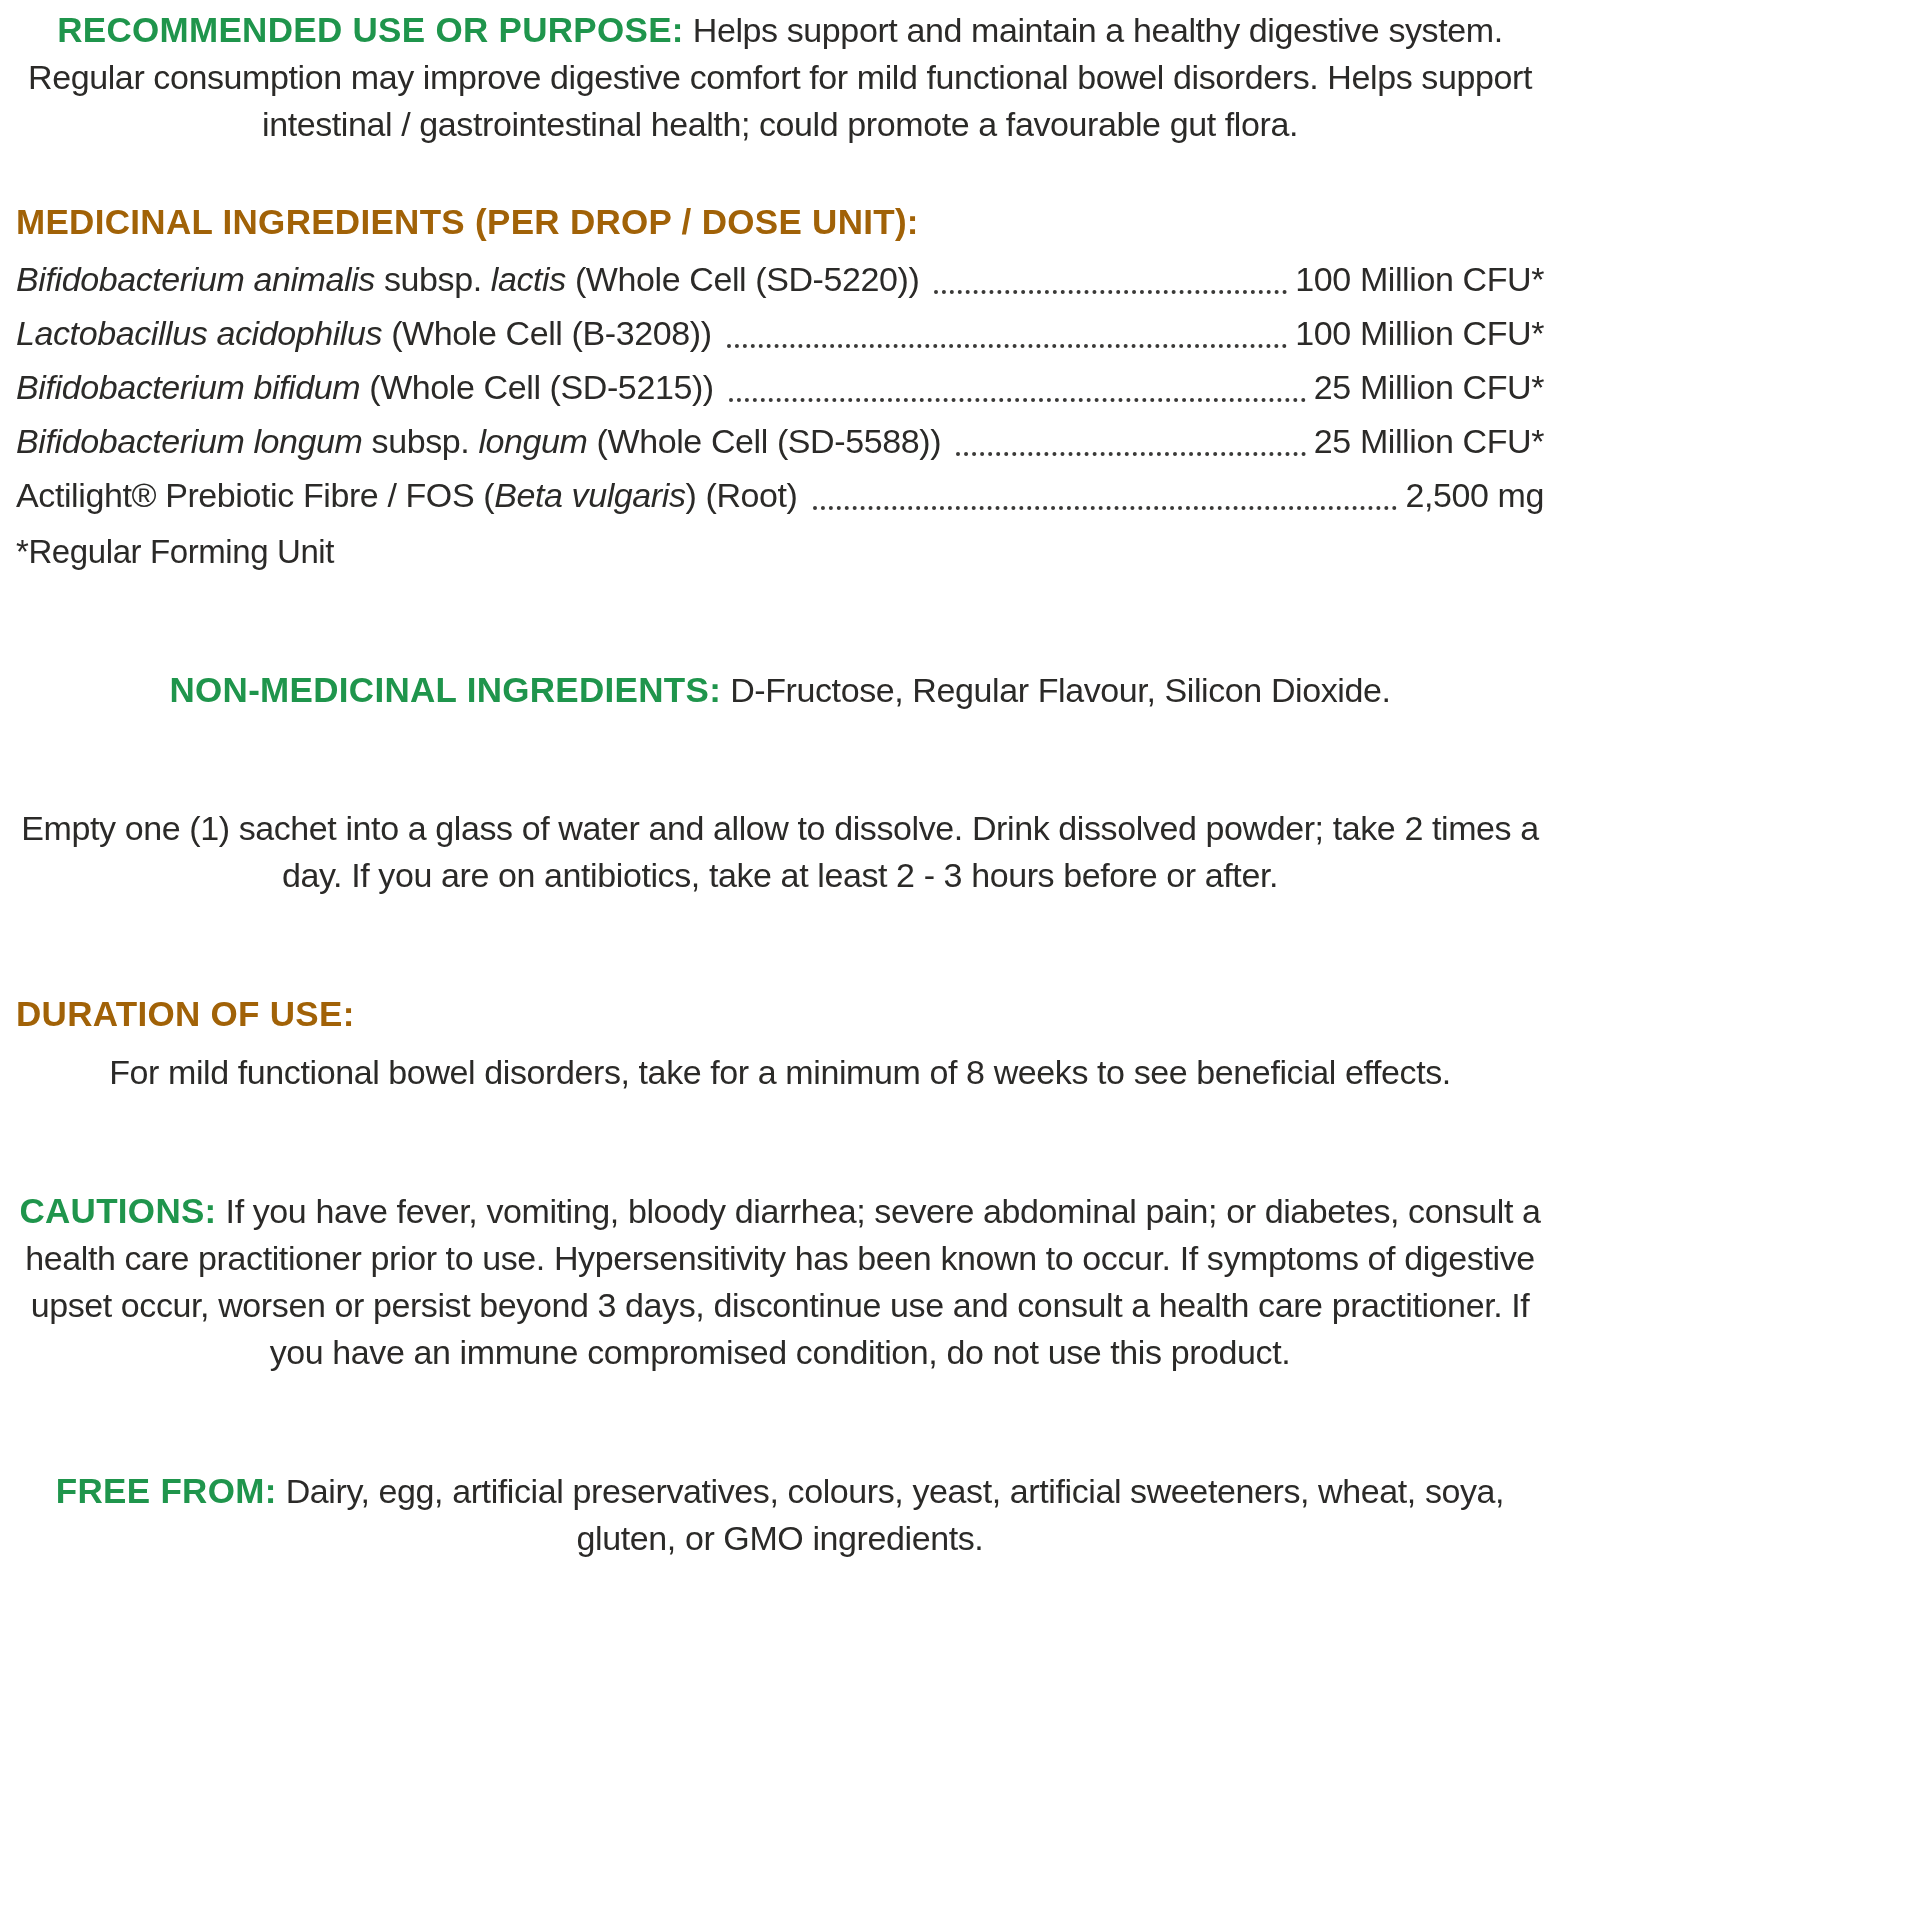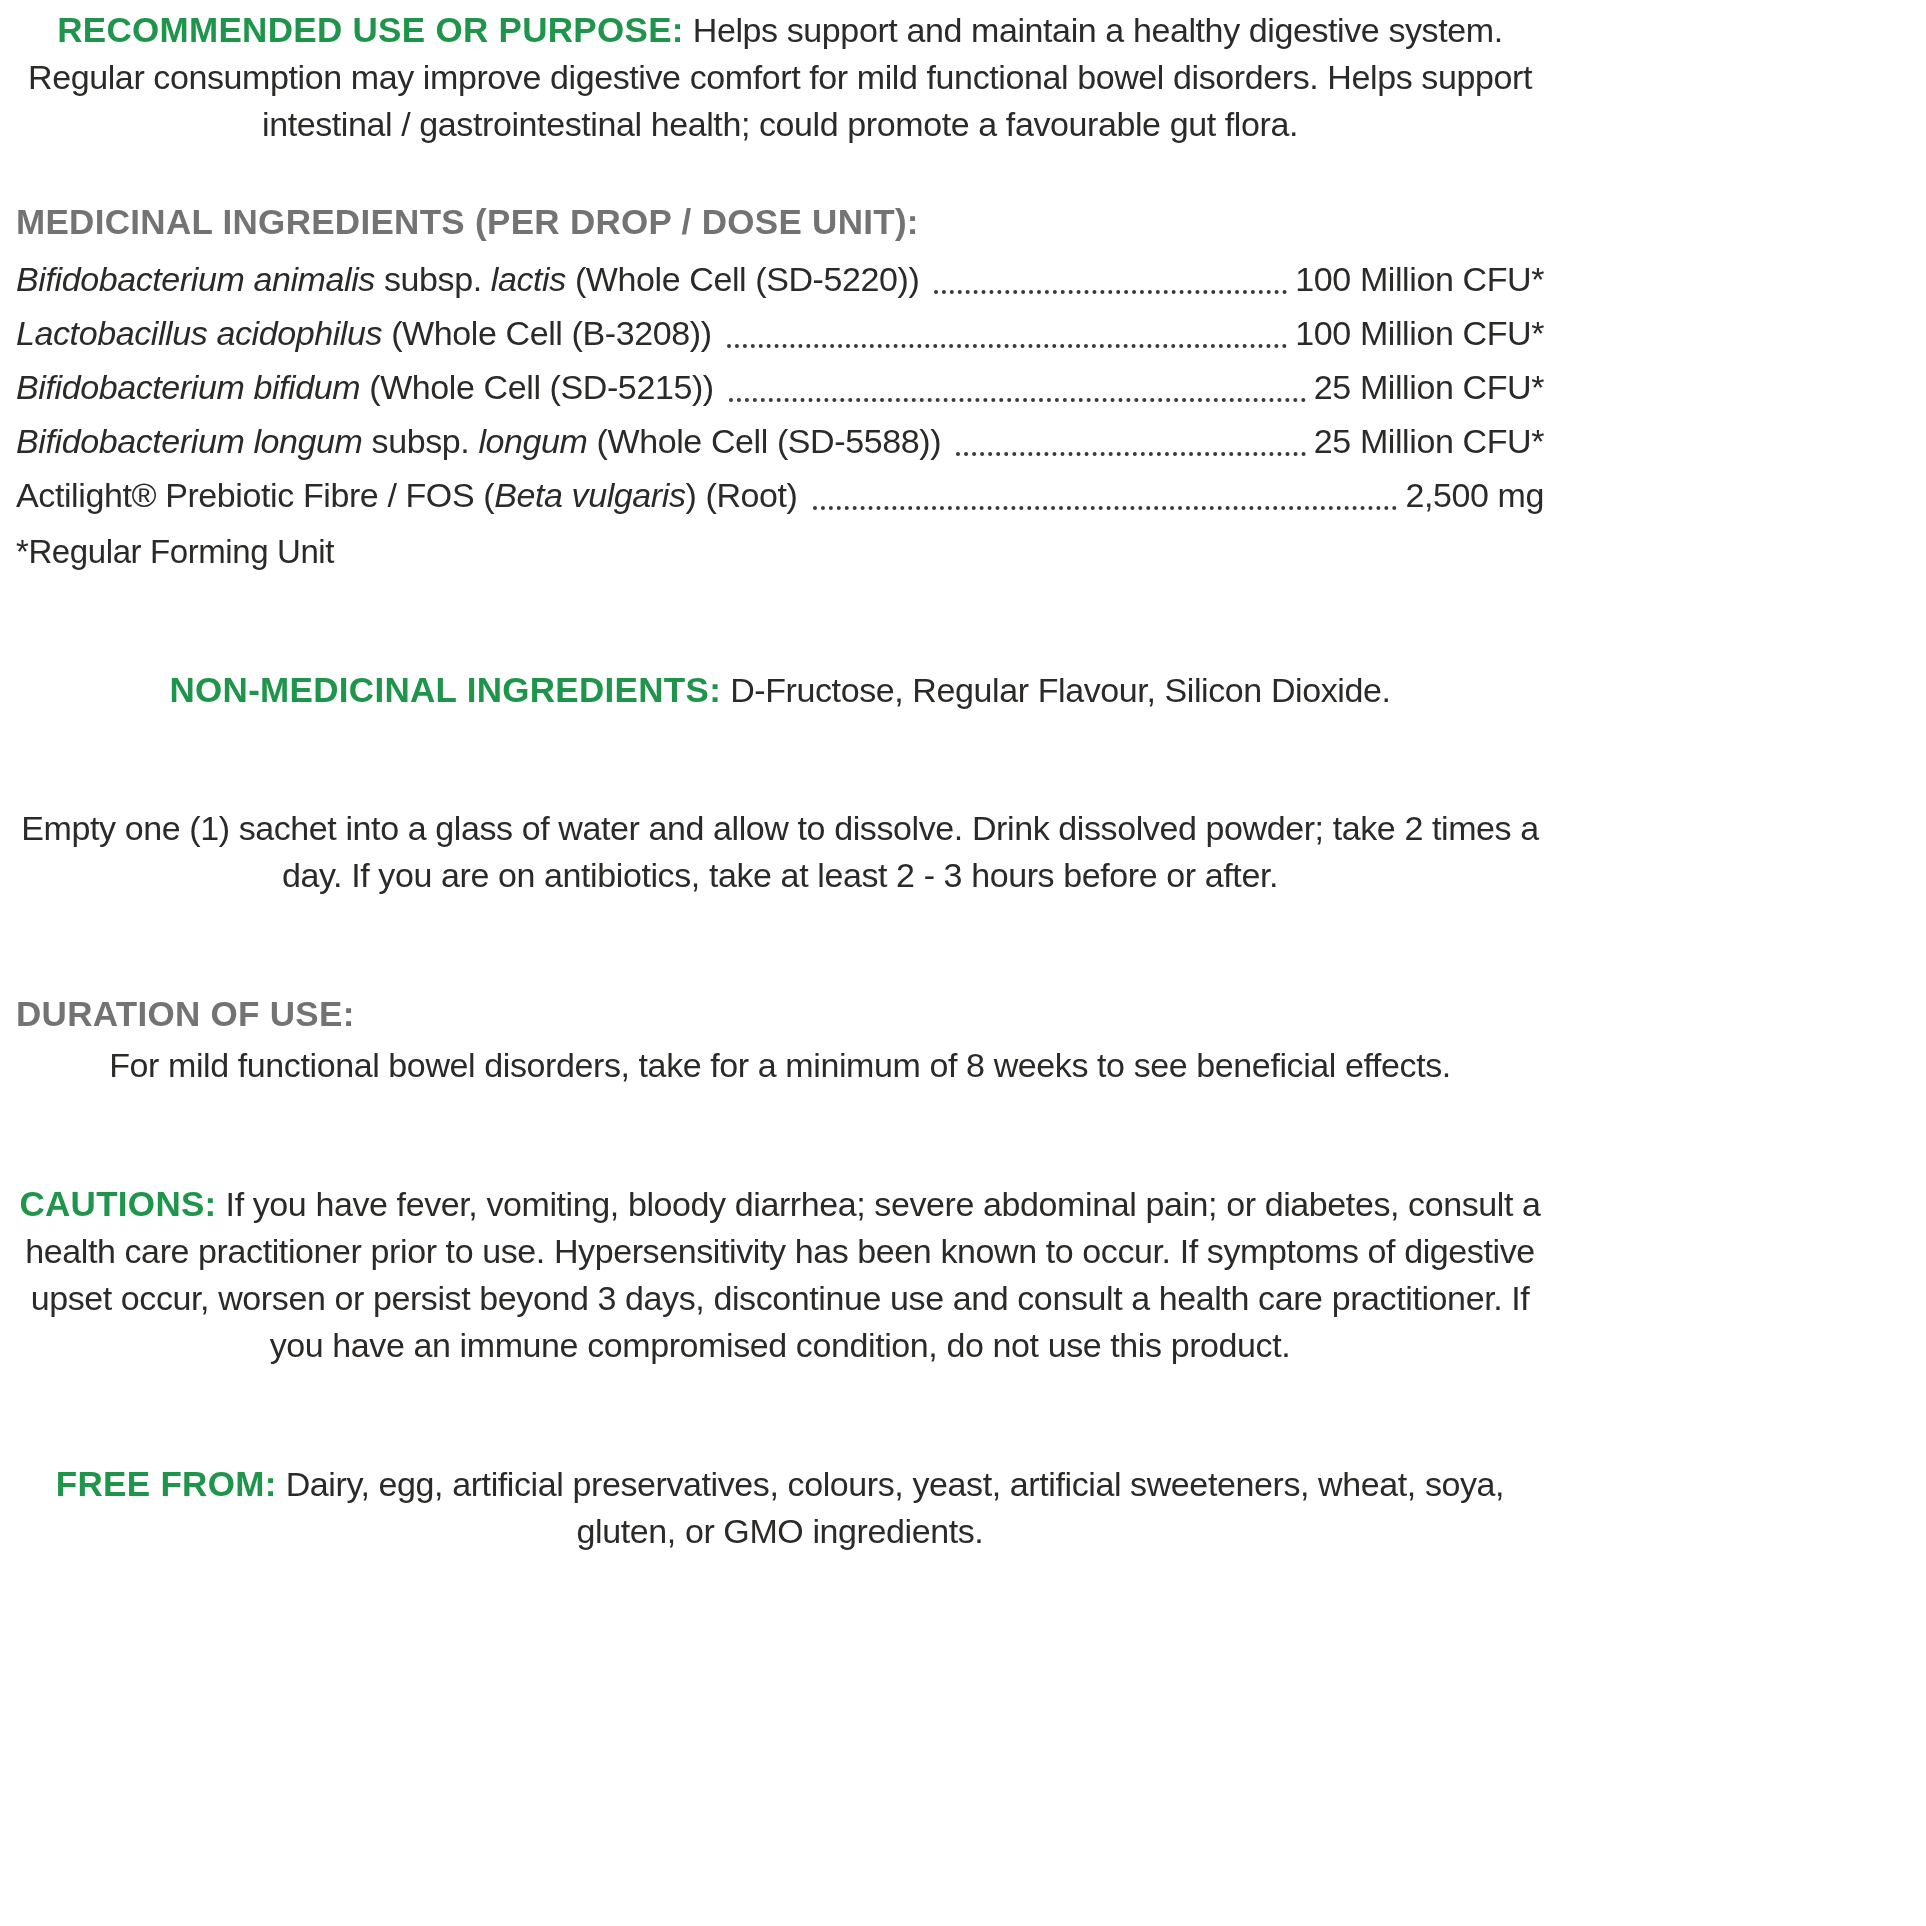--- a/index.html
+++ b/index.html
@@ -27,21 +27,21 @@
     white-space: pre-wrap;
     text-align: center;
   }
   .inline-heading {
     color: #1f954c;
     font-weight: 700;
     font-size: 35px;
     letter-spacing: 0.3px;
   }
   .block-heading {
-    color: #737373;
+    color: #a16207;
     font-weight: 700;
     font-size: 35px;
     line-height: 48px;
     letter-spacing: 0.3px;
     margin: 0;
     white-space: pre-wrap;
   }
   .section { margin-top: 91px; }
   .section.tight { margin-top: 50px; }
   .heading-gap { margin-bottom: 2px; }
@@ -63,21 +63,21 @@
     border-bottom: 4px dotted #3a3937;
     margin: 0 8px 12px 6px;
   }
   .ing-amount { white-space: nowrap; }
   .footnote {
     font-size: 33px;
     line-height: 47px;
     letter-spacing: -0.4px;
     margin: 6px 0 0 0;
   }
-  .para-after-heading { margin-top: 4px; }
+  .para-after-heading { margin-top: 11px; }
 </style>
 </head>
 <body>
 
 <div class="page">
 
   <p class="body-text"><span class="inline-heading">RECOMMENDED USE OR PURPOSE:</span><span> </span><span>Helps support and maintain a healthy digestive system. Regular consumption may improve digestive comfort for mild functional bowel disorders. Helps support intestinal / gastrointestinal health; could promote a favourable gut flora.</span></p>
 
   <div class="section tight">
     <p class="block-heading heading-gap">MEDICINAL INGREDIENTS (PER DROP / DOSE UNIT):</p>

